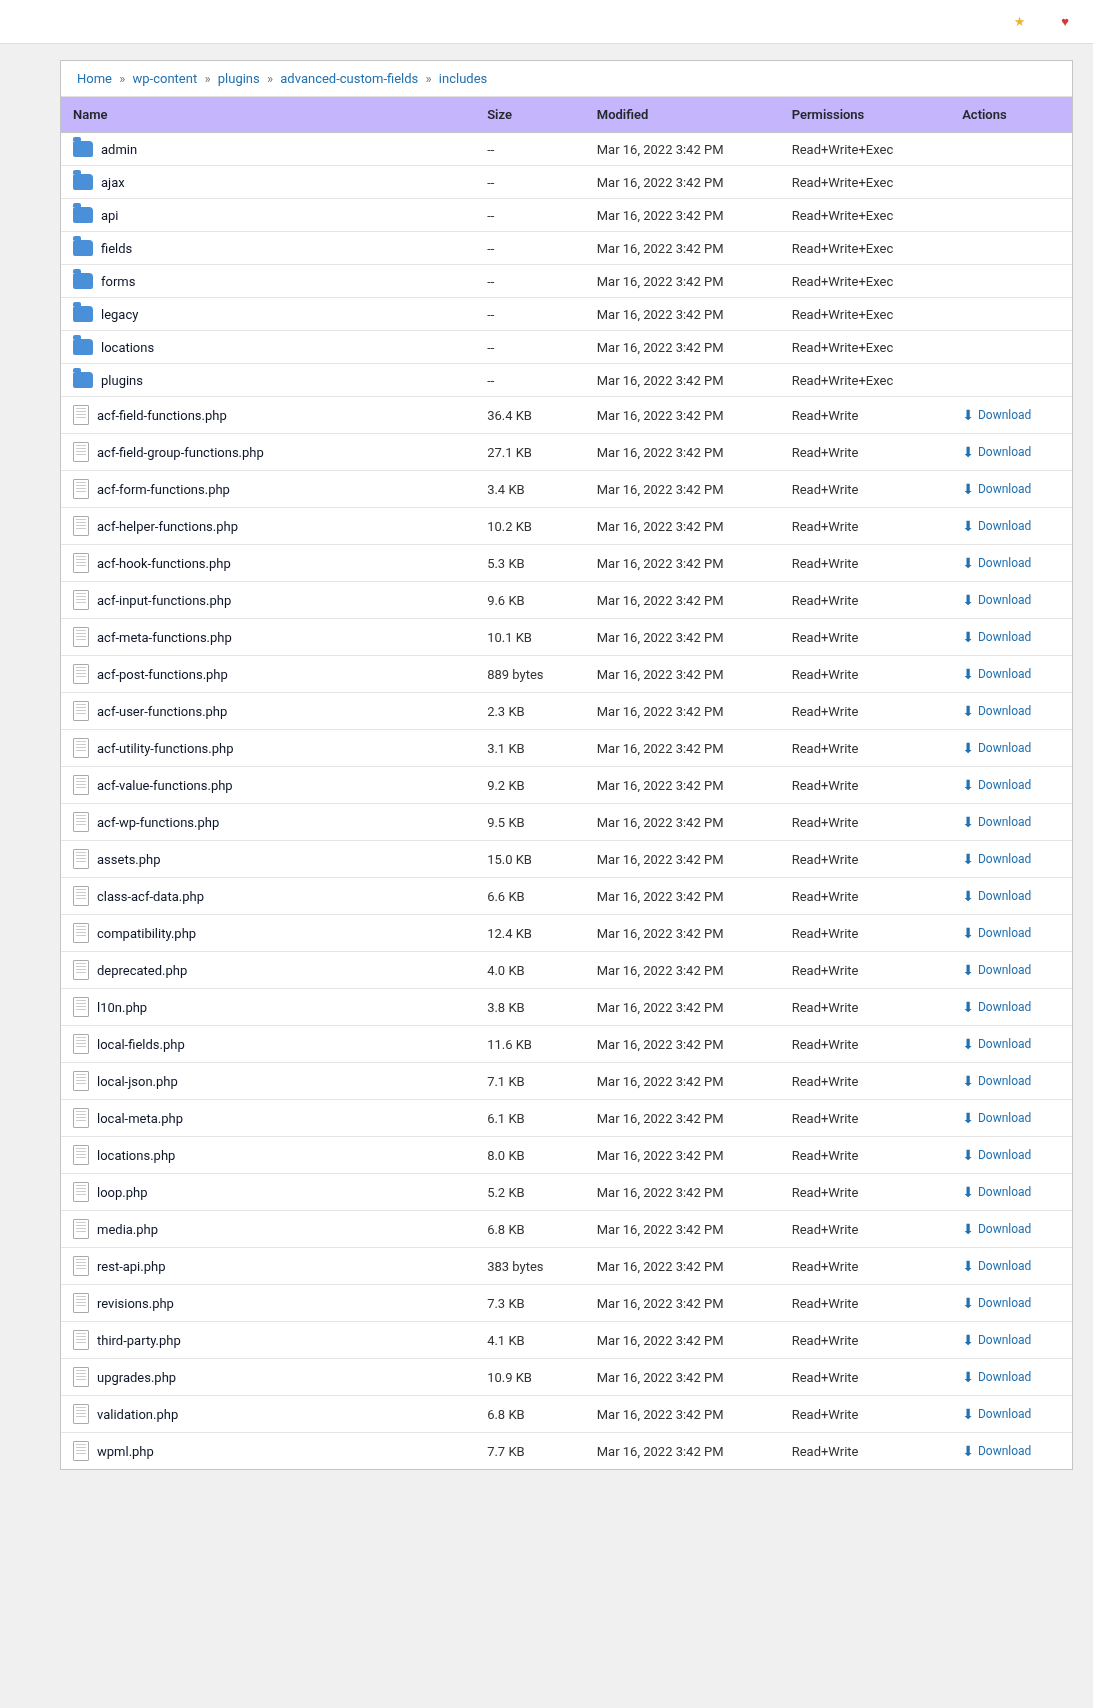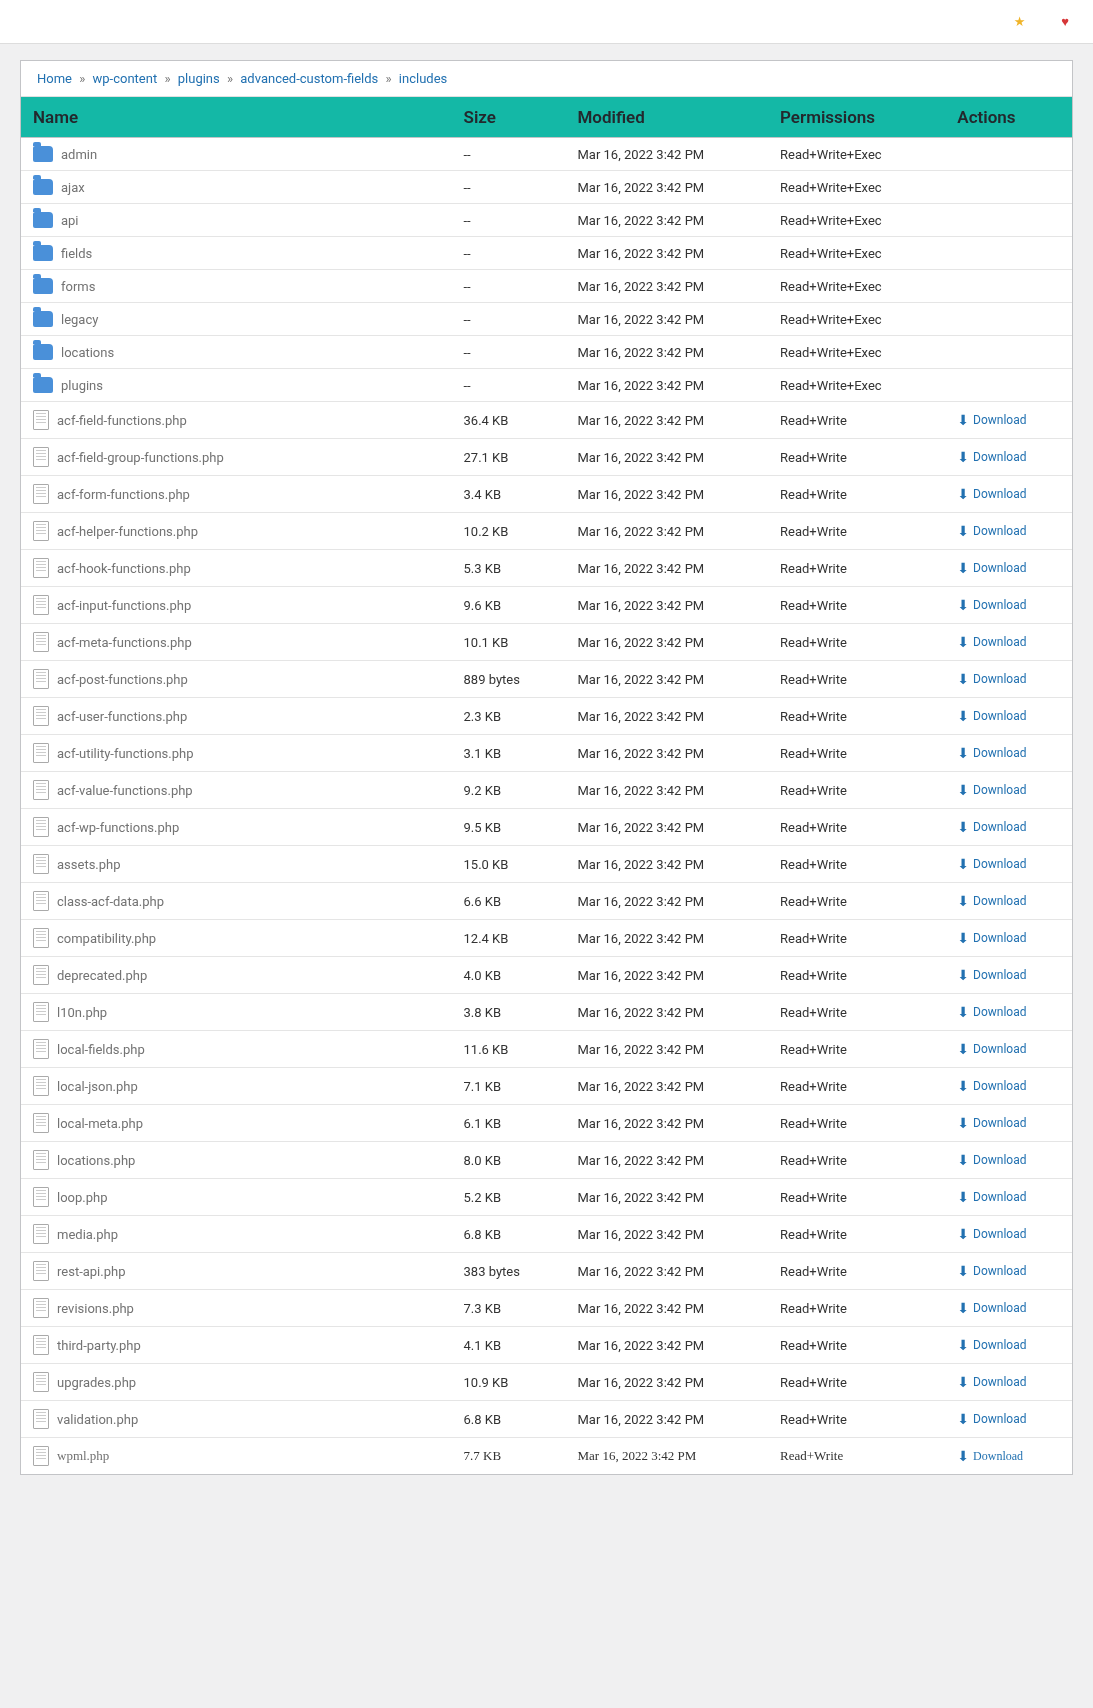--- a/index.html
+++ b/index.html
@@ -49,20 +49,21 @@
       align-items: center;
       gap: 4px;
     }
     .heart { color: #d63638; }
     .star { color: #f0b429; }
     .main-content {
       background: #fff;
       border: 1px solid #c3c4c7;
       margin-top: 16px;
       padding: 0;
+      margin-left: 40px;
     }
     .breadcrumb {
       padding: 10px 16px;
       font-size: 13px;
       border-bottom: 1px solid #e0e0e0;
     }
     .breadcrumb a {
       color: #2271b1;
       text-decoration: none;
     }
@@ -74,43 +75,42 @@
       width: 100%;
       border-collapse: collapse;
     }
     thead tr {
       border-bottom: 1px solid #c3c4c7;
     }
     thead th {
       text-align: left;
       padding: 10px 12px;
       font-weight: 600;
-      font-size: 17px;
+      font-size: 13px;
       color: #23282d;
-      background: #14b8a6;
+      background: #c4b5fd;
     }
     tbody tr {
       border-bottom: 1px solid #e5e5e5;
     }
     tbody tr:last-child {
       border-bottom: none;
-      font-family: Liberation Serif, serif;
     }
     tbody td {
       padding: 8px 12px;
       font-size: 13px;
       vertical-align: middle;
     }
     .col-name { width: 340px; }
     .col-size { width: 90px; }
     .col-modified { width: 160px; }
     .col-permissions { width: 140px; }
     .col-actions { width: 100px; }
     .file-name {
-      color: #737373;
+      color: #0f172a;
       text-decoration: none;
       display: flex;
       align-items: center;
       gap: 8px;
     }
     .folder-icon {
       display: inline-block;
       width: 20px;
       height: 16px;
       background: #4a90d9;

